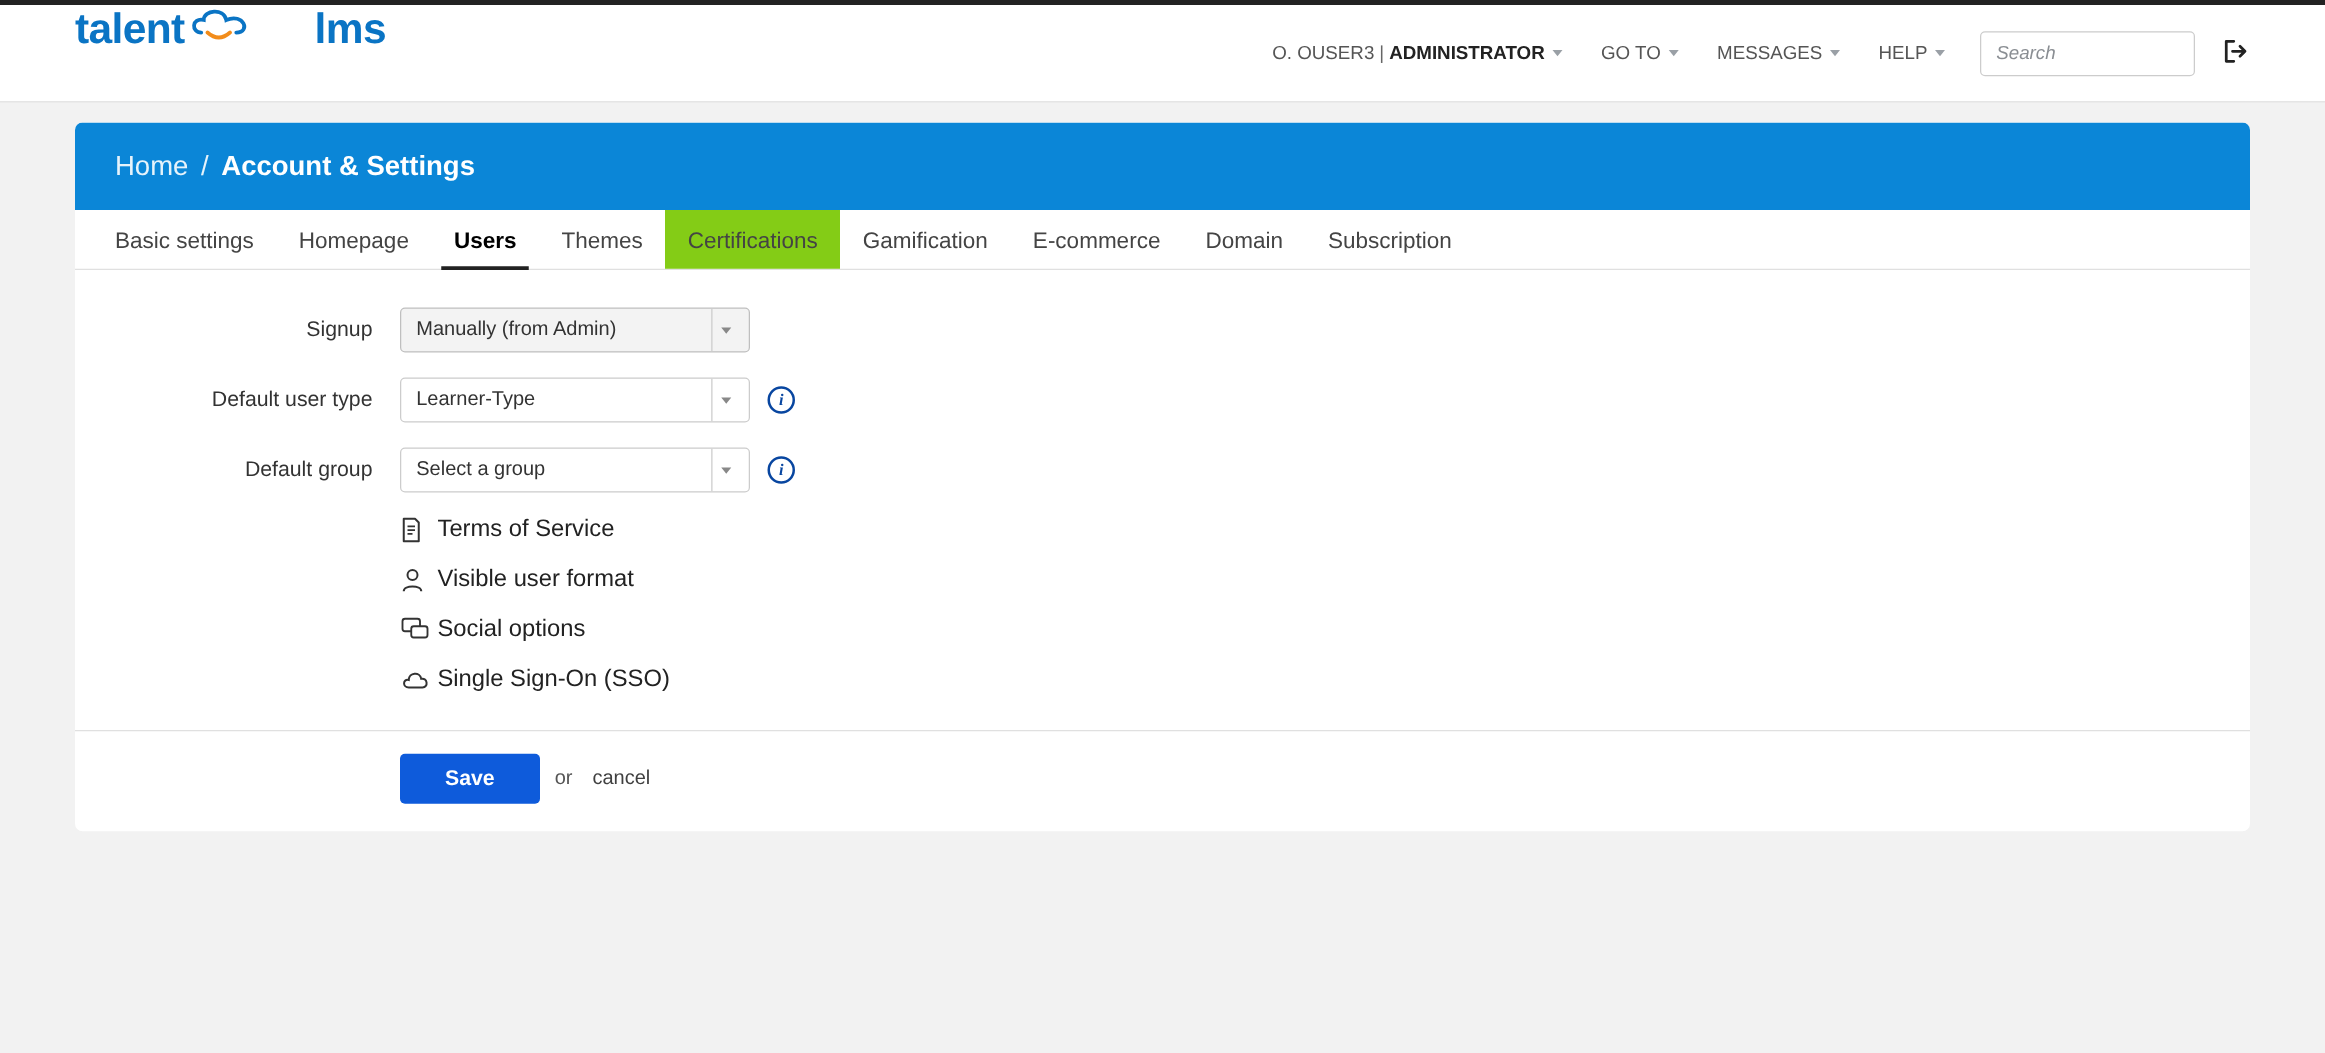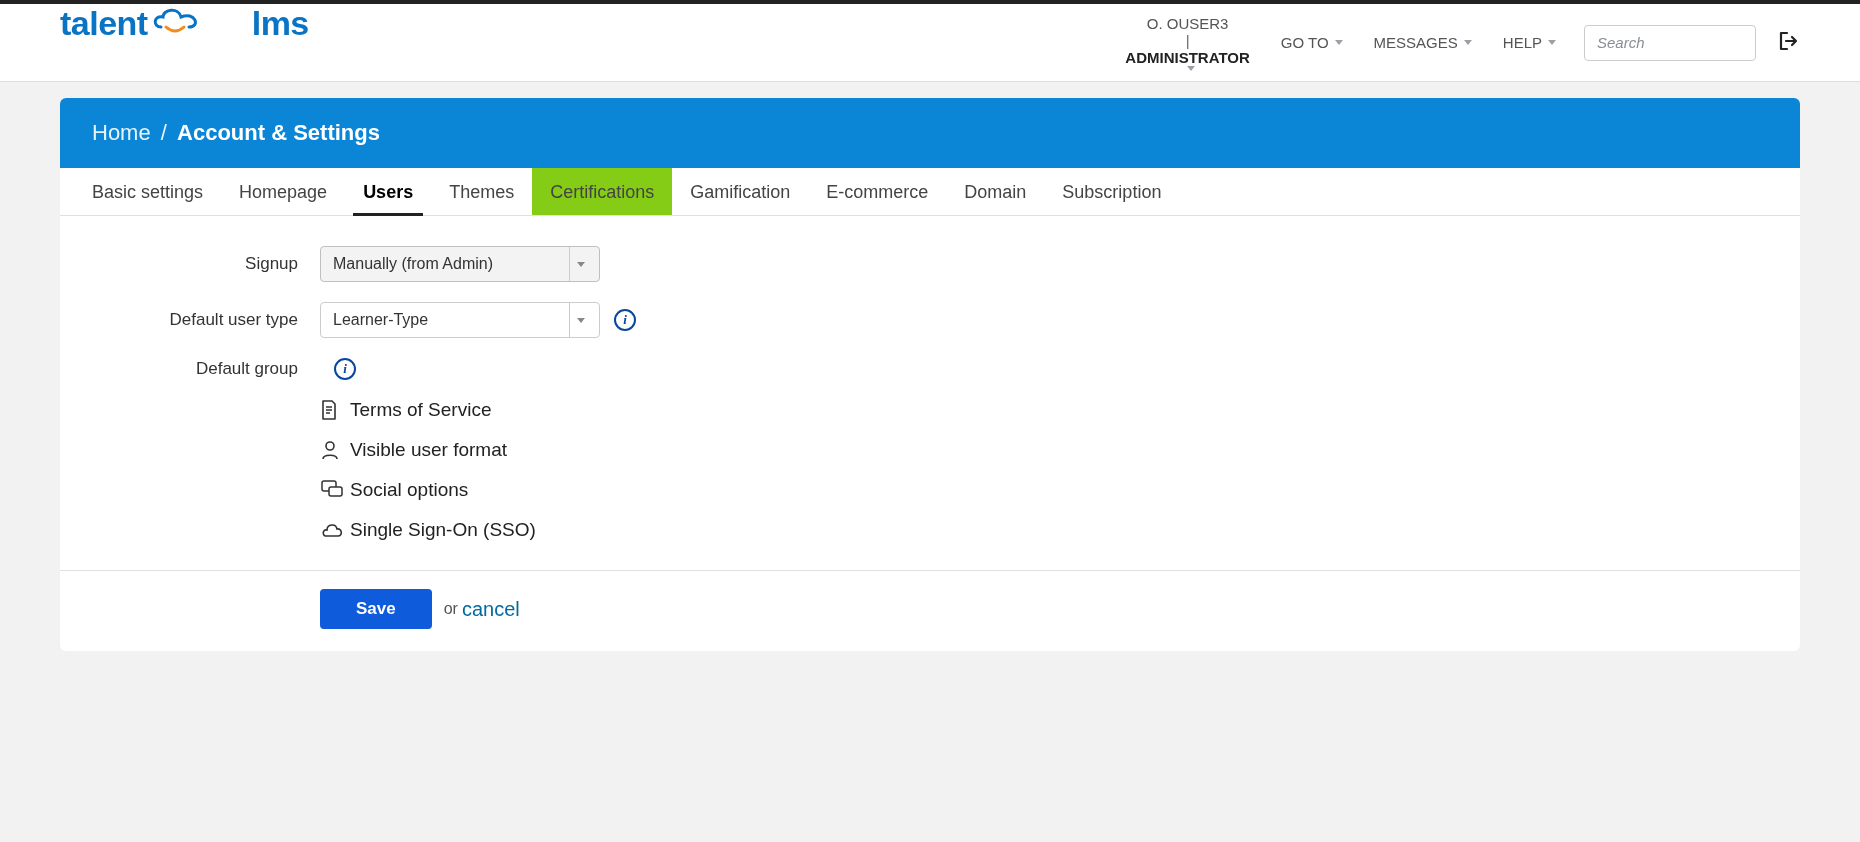--- a/index.html
+++ b/index.html
@@ -202,42 +202,42 @@
       background: #0e5bdb;
       color: #fff;
       border: none;
       border-radius: 4px;
       padding: 10px 36px;
       font-size: 17px;
       font-weight: 600;
       cursor: pointer;
     }
     .or-text { margin-left: 12px; color: #555; font-size: 16px; }
-    .cancel-link { color: #0369a1; font-size: 20px; cursor: pointer; margin-left: 4px; }
+    .cancel-link { color: #404040; font-size: 16px; cursor: pointer; margin-left: 16px; }
     a { text-decoration: none; }
   </style>
 </head>
 <body>
 
 <div class="topbar-strip"></div>
 
 <div class="header">
   <div class="logo">
     <span class="talent">talent</span>
     <span class="cloud">
       <svg width="58" height="30" viewBox="0 0 58 30">
         <path d="M10 22 C2 22 2 10 12 12 C12 4 28 2 30 12 C44 6 50 22 38 22" stroke="#0a74c4" stroke-width="3" fill="none" stroke-linecap="round"></path>
         <path d="M15 22 Q24 30 33 22" stroke="#f28c1a" stroke-width="3" fill="none" stroke-linecap="round"></path>
       </svg>
     </span>
     <span class="lms">lms</span>
   </div>
 
   <div class="header-right">
-    <span style="display:flex;align-items:center;cursor:pointer;flex-direction:column;">
+    <span style="display:flex;align-items:center;cursor:pointer;">
       <span class="username-part">O. OUSER3</span>
       <span class="sep">|</span>
       <span class="role-part">ADMINISTRATOR</span>
       <span class="chev"></span>
     </span>
 
     <span class="nav-item">
       <span>GO TO</span>
       <span class="chev"></span>
     </span>
@@ -302,20 +302,26 @@
           <span>Learner-Type</span>
           <span class="arrow-box">
               <span class="arrow-tri"></span>
             </span>
         </div>
         <span class="info-icon">i</span>
       </div>
 
       <div class="form-row">
         <div class="form-label">Default group</div>
+        <div class="select">
+          <span>Select a group</span>
+          <span class="arrow-box">
+              <span class="arrow-tri"></span>
+            </span>
+        </div>
         <span class="info-icon">i</span>
       </div>
 
 
       <div class="section-link">
         <span class="icon-slot">
           <svg width="18" height="22" viewBox="0 0 18 22">
             <path d="M3 2 H12 L15 5 V20 H3 Z" stroke="#333" stroke-width="1.6" fill="none" stroke-linejoin="round"></path>
             <path d="M6 8 H12 M6 11 H12 M6 14 H10" stroke="#333" stroke-width="1.4"></path>
           </svg>

